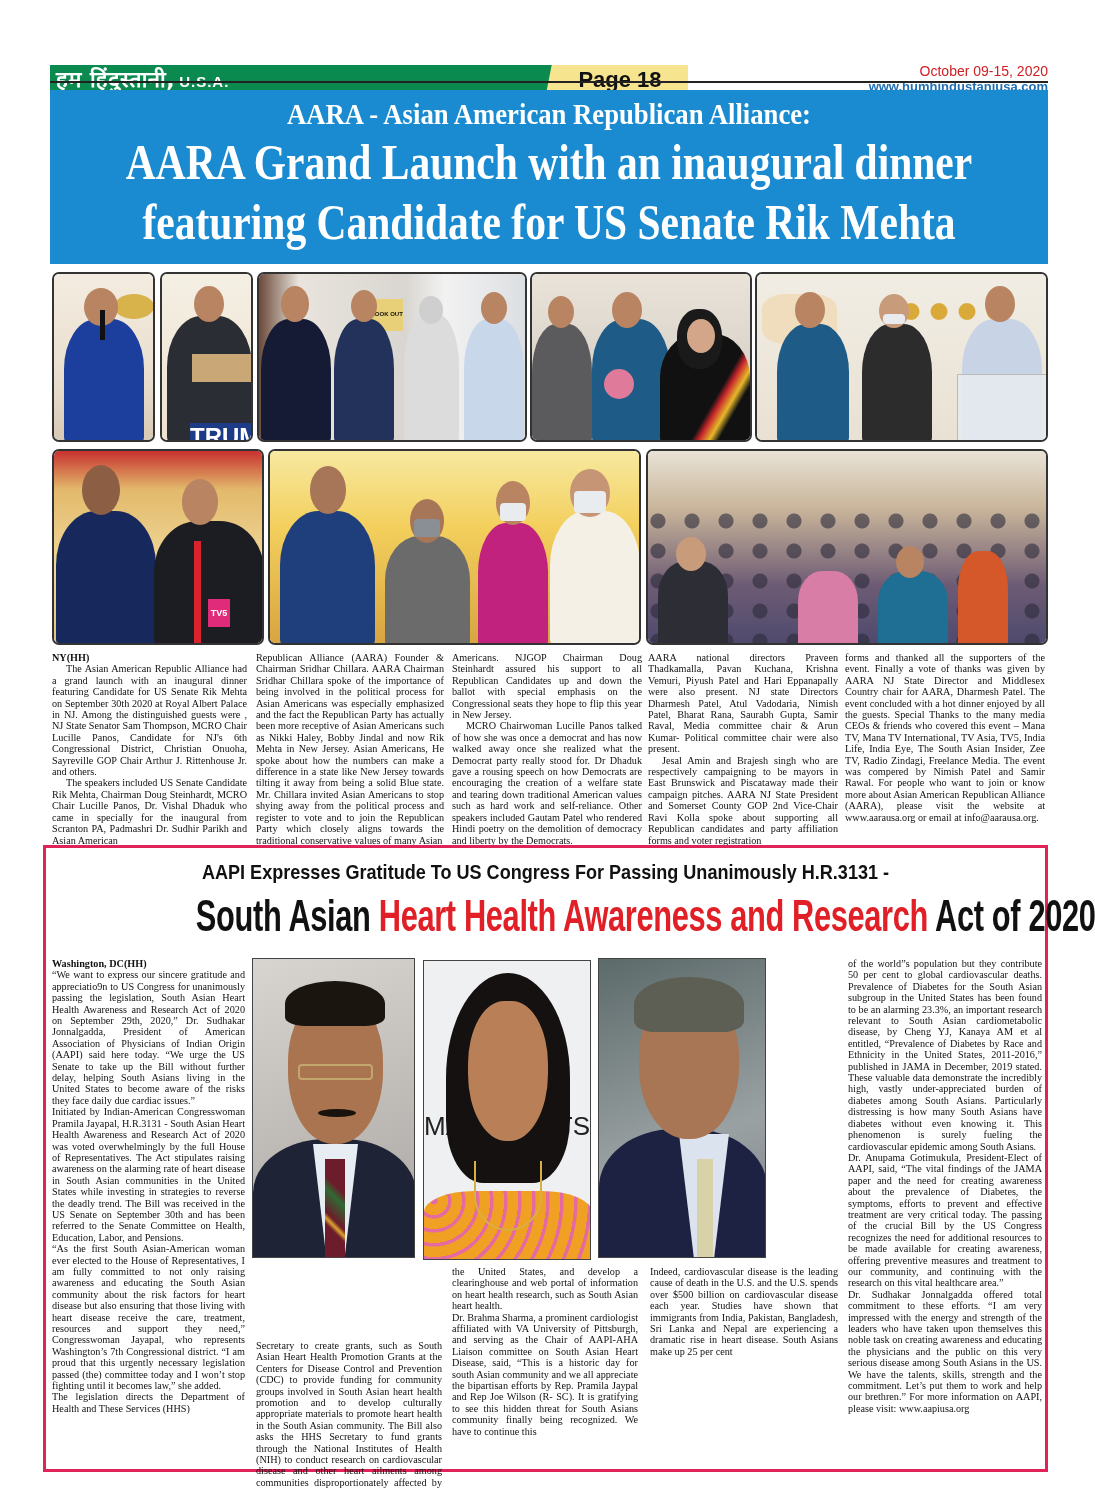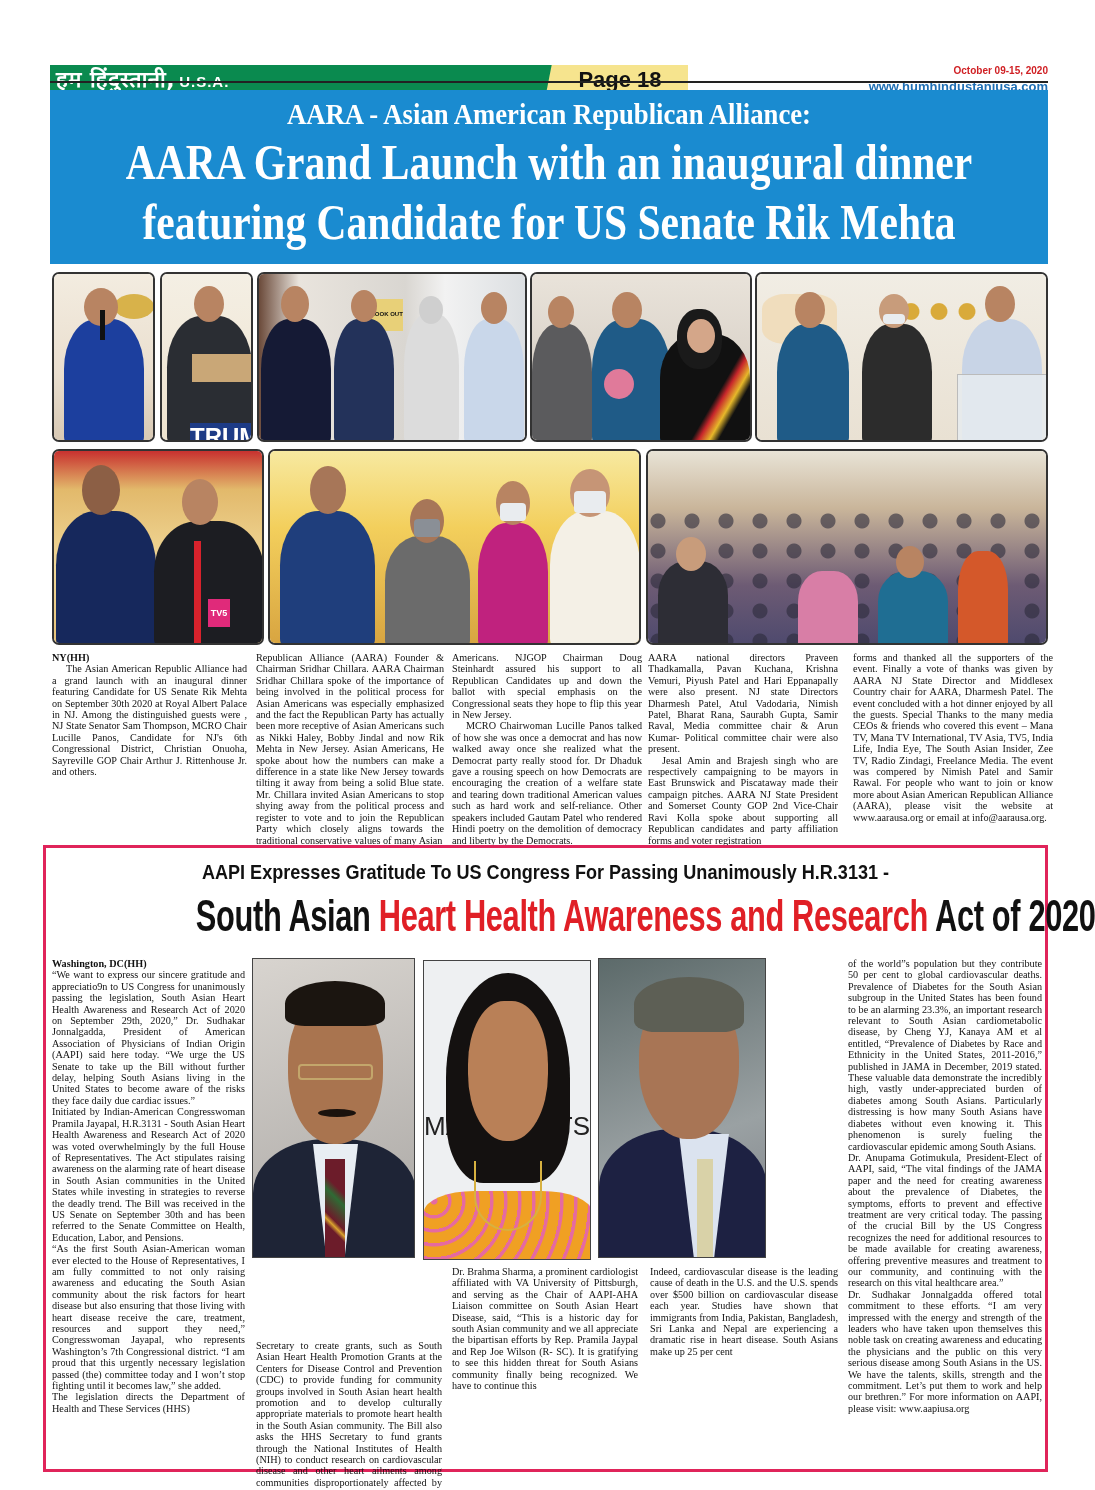--- a/index.html
+++ b/index.html
@@ -10,21 +10,21 @@
   .masthead { position: absolute; left: 50px; top: 52px; width: 998px; height: 29px; margin-top: 13px; }
   .mast-green { position: absolute; left: 0; top: 0; width: 510px; height: 29px; background: #0a8a4f;
     clip-path: polygon(0 0, 100% 0, 97% 100%, 0 100%); }
   .mast-title { position: absolute; left: 6px; top: 1px; color: #fff; font-family: "DejaVu Sans", sans-serif;
     font-weight: bold; font-size: 22px; letter-spacing: 0.5px; line-height: 27px; }
   .mast-title .usa { font-size: 15px; font-family: "Liberation Sans", sans-serif; letter-spacing: 1px; margin-left: 4px; }
   .mast-page { position: absolute; left: 496px; top: 0; width: 142px; height: 29px; background: #f6e48e;
     clip-path: polygon(4% 0, 100% 0, 100% 100%, 0 100%); font-family: "Liberation Sans", sans-serif;
     font-weight: bold; font-size: 22px; text-align: center; line-height: 29px; padding-left: 6px; color: #111; }
   .mast-right { position: absolute; right: 0; top: -2px; text-align: right; font-family: "Liberation Sans", sans-serif; }
-  .mast-date { color: #d02024; font-size: 10px; line-height: 16px; font-weight: bold; }
+  .mast-date { color: #d02024; font-size: 14px; line-height: 16px; }
   .mast-url { color: #1f6fb5; font-size: 13px; font-weight: bold; line-height: 15px; }
   .mast-rule { position: absolute; left: 50px; top: 81px; width: 998px; height: 2px; background: #222; }
 
   
   .banner { position: absolute; left: 50px; top: 90px; width: 998px; height: 174px; background: #1a8bd0; color: #fff;
     text-align: center; font-family: "Liberation Serif", serif; }
   .banner .kicker { font-size: 29px; font-weight: bold; line-height: 36px; padding-top: 6px; transform: scaleX(0.92); }
   .banner .headline { font-size: 50px; font-weight: bold; line-height: 60px; white-space: nowrap; transform: scaleX(0.83);
     transform-origin: center; margin: 0 -90px; }
 
@@ -164,33 +164,34 @@
   <div class="head" style="left:28px;top:86px;width:30px;height:34px;background:#c89c7b;"></div>
   <div class="fig" style="left:150px;top:120px;width:60px;height:76px;background:#d87ea6;"></div>
   <div class="fig" style="left:230px;top:120px;width:70px;height:76px;background:#1f6e93;"></div>
   <div class="head" style="left:248px;top:95px;width:28px;height:32px;"></div>
   <div class="fig" style="left:310px;top:100px;width:50px;height:96px;background:#d4582a;"></div>
 </div>
 
 <div class="col" style="left:52px;top:652px;width:195px;">
   <p class="dateline">NY(HH)</p>
   <p>The Asian American Republic Alliance had a grand launch with an inaugural dinner featuring Candidate for US Senate Rik Mehta on September 30th 2020 at Royal Albert Palace in NJ. Among the distinguished guests were , NJ State Senator Sam Thompson, MCRO Chair Lucille Panos, Candidate for NJ's 6th Congressional District, Christian Onuoha, Sayreville GOP Chair Arthur J. Rittenhouse Jr. and others.</p>
+  <p>The speakers included US Senate Candidate Rik Mehta, Chairman Doug Steinhardt, MCRO Chair Lucille Panos, Dr. Vishal Dhaduk who came in specially for the inaugural from Scranton PA, Padmashri Dr. Sudhir Parikh and Asian American</p>
 </div>
 <div class="col" style="left:256px;top:652px;width:188px;">
   <p class="noindent">Republican Alliance (AARA) Founder &amp; Chairman Sridhar Chillara. AARA Chairman Sridhar Chillara spoke of the importance of being involved in the political process for Asian Americans was especially emphasized and the fact the Republican Party has actually been more receptive of Asian Americans such as Nikki Haley, Bobby Jindal and now Rik Mehta in New Jersey. Asian Americans, He spoke about how the numbers can make a difference in a state like New Jersey towards tilting it away from being a solid Blue state. Mr. Chillara invited Asian Americans to stop shying away from the political process and register to vote and to join the Republican Party which closely aligns towards the traditional conservative values of many Asian</p>
 </div>
 <div class="col" style="left:452px;top:652px;width:190px;">
   <p class="noindent">Americans. NJGOP Chairman Doug Steinhardt assured his support to all Republican Candidates up and down the ballot with special emphasis on the Congressional seats they hope to flip this year in New Jersey.</p>
   <p>MCRO Chairwoman Lucille Panos talked of how she was once a democrat and has now walked away once she realized what the Democrat party really stood for. Dr Dhaduk gave a rousing speech on how Democrats are encouraging the creation of a welfare state and tearing down traditional American values such as hard work and self-reliance. Other speakers included Gautam Patel who rendered Hindi poetry on the demolition of democracy and liberty by the Democrats.</p>
 </div>
 <div class="col" style="left:648px;top:652px;width:190px;">
   <p class="noindent">AARA national directors Praveen Thadkamalla, Pavan Kuchana, Krishna Vemuri, Piyush Patel and Hari Eppanapally were also present. NJ state Directors Dharmesh Patel, Atul Vadodaria, Nimish Patel, Bharat Rana, Saurabh Gupta, Samir Raval, Media committee chair &amp; Arun Kumar- Political committee chair were also present.</p>
   <p>Jesal Amin and Brajesh singh who are respectively campaigning to be mayors in East Brunswick and Piscataway made their campaign pitches. AARA NJ State President and Somerset County GOP 2nd Vice-Chair Ravi Kolla spoke about supporting all Republican candidates and party affiliation forms and voter registration</p>
 </div>
-<div class="col" style="left:845px;top:652px;width:200px;margin-left:8px;">
+<div class="col" style="left:845px;top:652px;width:200px;">
   <p class="noindent">forms and thanked all the supporters of the event. Finally a vote of thanks was given by AARA NJ State Director and Middlesex Country chair for AARA, Dharmesh Patel. The event concluded with a hot dinner enjoyed by all the guests. Special Thanks to the many media CEOs &amp; friends who covered this event – Mana TV, Mana TV International, TV Asia, TV5, India Life, India Eye, The South Asian Insider, Zee TV, Radio Zindagi, Freelance Media. The event was compered by Nimish Patel and Samir Rawal. For people who want to join or know more about Asian American Republican Alliance (AARA), please visit the website at www.aarausa.org or email at info@aarausa.org.</p>
 </div>
 
 <div class="aapi-box">
   <div class="aapi-kicker">AAPI Expresses Gratitude To US Congress For Passing Unanimously H.R.3131 -</div>
   <div class="aapi-head">
     <span>South Asian</span>
     <span class="red">Heart Health Awareness and Research</span>
     <span>Act of 2020</span>
   </div>
@@ -230,20 +231,21 @@
   <p class="dateline">Washington, DC(HH)</p>
   <p class="noindent">“We want to express our sincere gratitude and appreciatio9n to US Congress for unanimously passing the legislation, South Asian Heart Health Awareness and Research Act of 2020 on September 29th, 2020,” Dr. Sudhakar Jonnalgadda, President of American Association of Physicians of Indian Origin (AAPI) said here today. “We urge the US Senate to take up the Bill without further delay, helping South Asians living in the United States to become aware of the risks they face daily due cardiac issues.”</p>
   <p class="noindent">Initiated by Indian-American Congresswoman Pramila Jayapal, H.R.3131 - South Asian Heart Health Awareness and Research Act of 2020 was voted overwhelmingly by the full House of Representatives. The Act stipulates raising awareness on the alarming rate of heart disease in South Asian communities in the United States while investing in strategies to reverse the deadly trend. The Bill was received in the US Senate on September 30th and has been referred to the Senate Committee on Health, Education, Labor, and Pensions.</p>
   <p class="noindent">“As the first South Asian-American woman ever elected to the House of Representatives, I am fully committed to not only raising awareness and educating the South Asian community about the risk factors for heart disease but also ensuring that those living with heart disease receive the care, treatment, resources and support they need,” Congresswoman Jayapal, who represents Washington’s 7th Congressional district.  “I am proud that this urgently necessary legislation passed (the) committee today and I won’t stop fighting until it becomes law,” she added.</p>
   <p class="noindent">The legislation directs the Department of Health and These Services (HHS)</p>
 </div>
 <div class="col" style="left:256px;top:1340px;width:186px;">
   <p class="noindent">Secretary to create grants, such as South Asian Heart Health Promotion Grants at the Centers for Disease Control and Prevention (CDC) to provide funding for community groups involved in South Asian heart health promotion and to develop culturally appropriate materials to promote heart health in the South Asian community. The Bill also asks the HHS Secretary to fund grants through the National Institutes of Health (NIH) to conduct research on cardiovascular disease and other heart ailments among communities disproportionately affected by heart disease, such as South Asian populations living in</p>
 </div>
 <div class="col" style="left:452px;top:1266px;width:186px;">
+  <p class="noindent">the United States, and develop a clearinghouse and web portal of information on heart health research, such as South Asian heart health.</p>
   <p class="noindent">Dr. Brahma Sharma, a prominent cardiologist affiliated with VA University of Pittsburgh, and serving as the Chair of AAPI-AHA Liaison committee on South Asian Heart Disease, said, “This is a historic day for south Asian community and we all appreciate the bipartisan efforts by Rep. Pramila Jaypal and Rep Joe Wilson (R- SC). It is gratifying to see this hidden threat for South Asians community finally being recognized. We have to continue this</p>
 </div>
 <div class="col" style="left:650px;top:1266px;width:188px;">
   <p class="noindent">Indeed, cardiovascular disease is the leading cause of death in the U.S. and the U.S. spends over $500 billion on cardiovascular disease each year. Studies have shown that immigrants from India, Pakistan, Bangladesh, Sri Lanka and Nepal are experiencing a dramatic rise in heart disease. South Asians make up 25 per cent</p>
 </div>
 <div class="col" style="left:848px;top:958px;width:194px;">
   <p class="noindent">of the world”s population but they contribute 50 per cent to global cardiovascular deaths. Prevalence of Diabetes for the South Asian subgroup in the United States has been found to be an alarming 23.3%, an important research relevant to South Asian cardiometabolic disease, by Cheng YJ, Kanaya AM et al entitled, “Prevalence of Diabetes by Race and Ethnicity in the United States, 2011-2016,” published in JAMA in December, 2019 stated. These valuable data demonstrate the incredibly high, vastly under-appreciated burden of diabetes among South Asians. Particularly distressing is how many South Asians have diabetes without even knowing it. This phenomenon is surely fueling the cardiovascular epidemic among South Asians.</p>
   <p class="noindent">Dr. Anupama Gotimukula, President-Elect of AAPI, said, “The vital findings of the JAMA paper and the need for creating awareness about the prevalence of Diabetes, the symptoms, efforts to prevent and effective treatment are very critical today. The passing of the crucial Bill by the US Congress recognizes the need for additional resources to be made available for creating awareness, offering preventive measures and treatment to our community, and continuing with the research on this vital healthcare area.”</p>
   <p class="noindent">Dr. Sudhakar Jonnalgadda offered total commitment to these efforts. “I am very impressed with the energy and strength of the leaders who have taken upon themselves this noble task on creating awareness and educating the physicians and the public on this very serious disease among South Asians in the US. We have the talents, skills, strength and the commitment. Let’s put them to work and help our brethren.” For more information on AAPI, please visit: www.aapiusa.org</p>
 </div>

